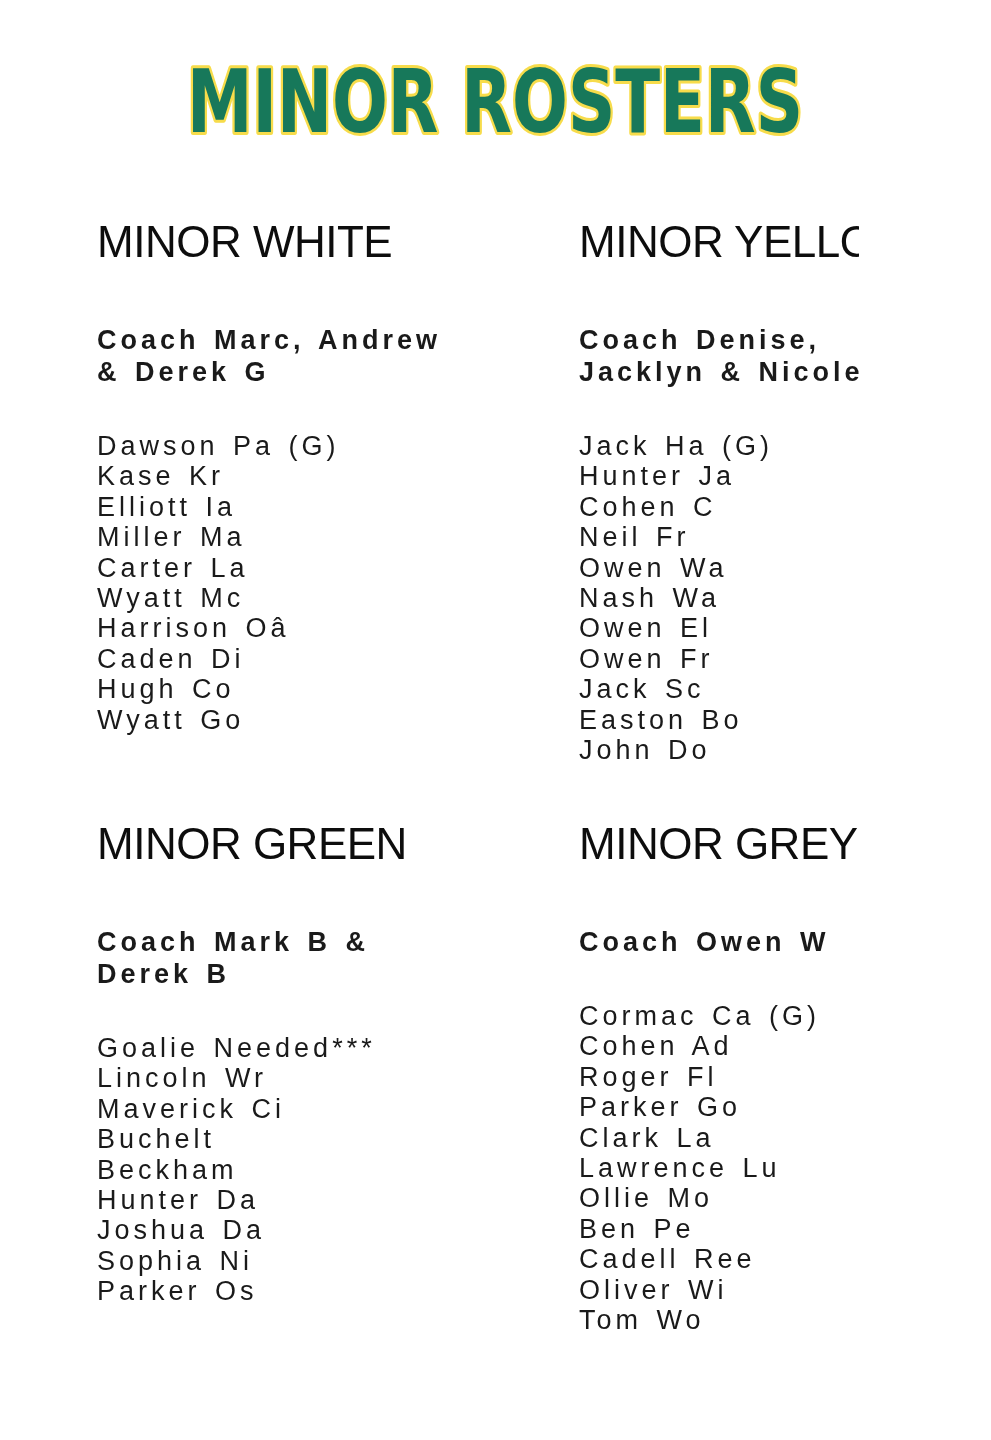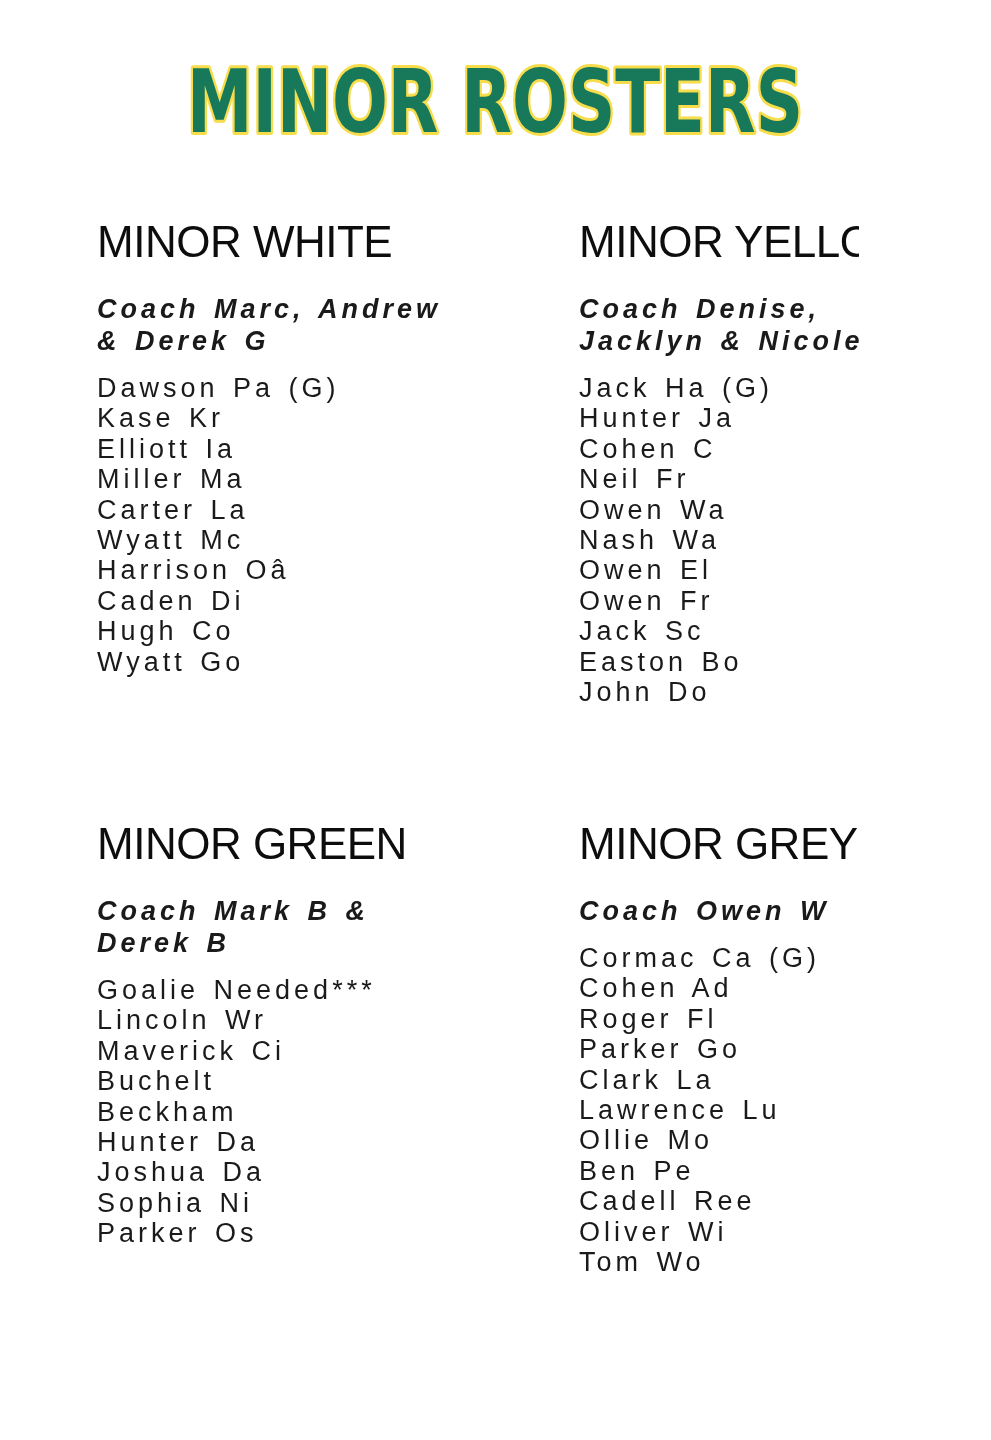--- a/index.html
+++ b/index.html
@@ -47,33 +47,32 @@
   .col.row2{top:822px;}
   .section-heading{
     font-size:44px;
     line-height:44px;
     font-weight:400;
     letter-spacing:-0.5px;
     color:var(--heading-black);
     white-space:nowrap;
   }
   .coach{
-    margin-top:29px;
+    margin-top:60px;
     font-size:27px;
     line-height:32px;
     font-weight:bold;
     letter-spacing:4px;
     word-spacing:3px;
     white-space:pre-line;
     color:var(--body-black);
-    font-style:italic;
   }
   .players{
     list-style:none;
-    margin-top:16px;
+    margin-top:43px;
   }
   .players li{
     font-size:27px;
     line-height:30.4px;
     letter-spacing:4px;
     word-spacing:3px;
     white-space:nowrap;
     color:var(--body-black);
   }
 </style>

